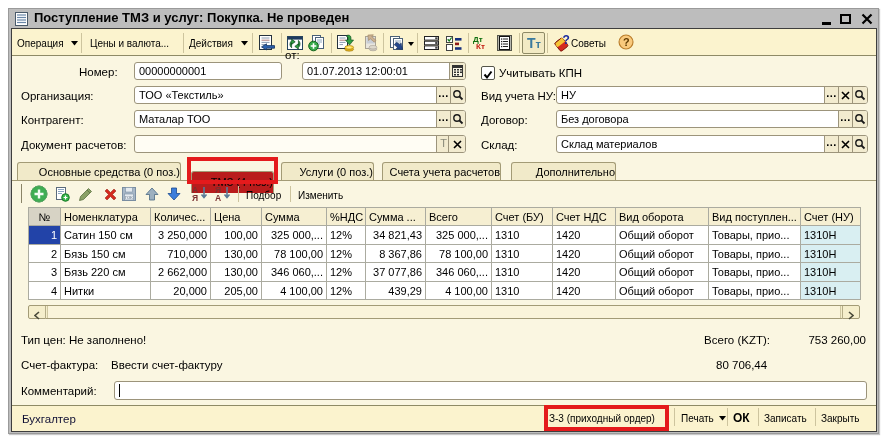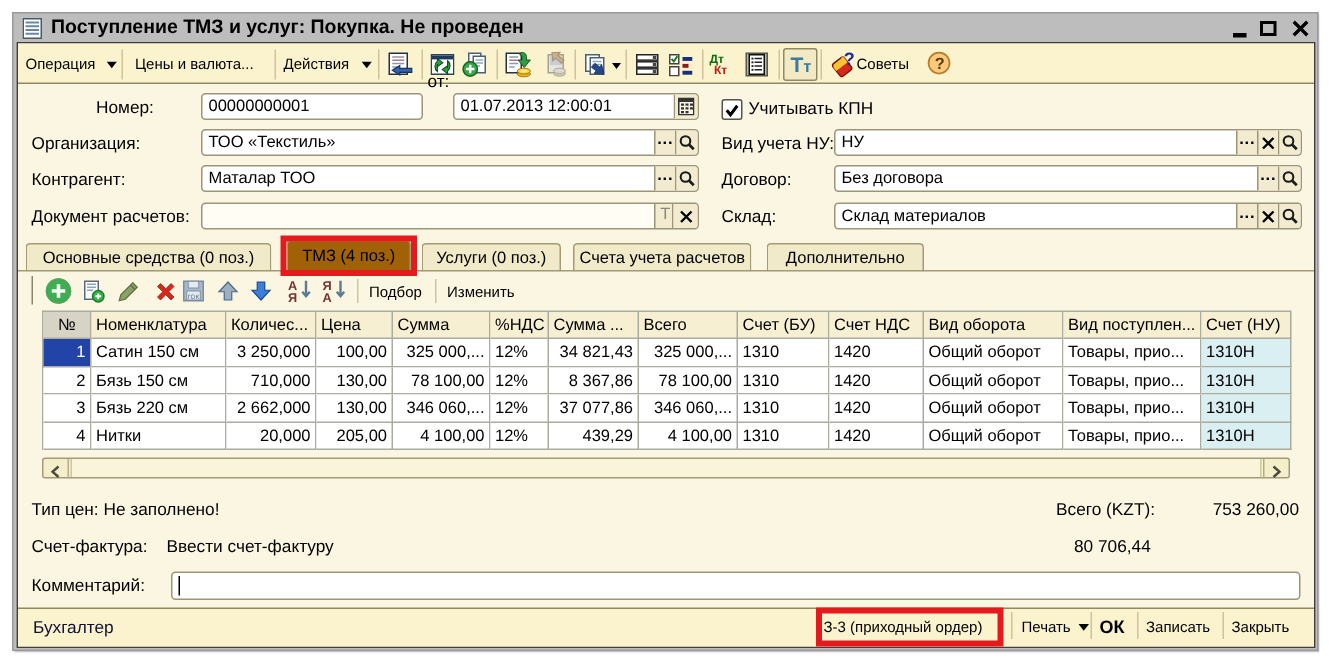--- a/index.html
+++ b/index.html
@@ -8,21 +8,21 @@
 #win { left:8px; top:8px; width:871px; height:426px; background:#bdbdbd; border:1px solid #9a9a9a; box-shadow:1px 1px 1px rgba(130,130,130,.45); }
 #client { left:11px; top:28px; width:866px; height:404px; border:1px solid #3e3e3e; background:#faf6e1; }
 #toolbar { left:12px; top:29px; width:864px; height:27px; background:#fbf3ce; border-bottom:1px solid #8e8a66; }
 #botbar { left:12px; top:405px; width:864px; height:26px; background:#fbf3ce; border-top:1px solid #8e8a66; }
 .tx { position:absolute; font-size:10px; color:#000; white-space:nowrap; line-height:14px; }
 .tx12 { position:absolute; font-size:11.5px; color:#000; white-space:nowrap; line-height:14px; }
 .vsep { position:absolute; width:1px; background:#cdc49e; }
 .inp { position:absolute; height:18px; background:#fff; border:1px solid #9c947b; border-radius:3px; font-size:11px; line-height:16px; padding-left:4px; color:#000; white-space:nowrap; }
 .fb { position:absolute; top:0; bottom:0; background:#f2ebcf; border-left:1px solid #9c947b; text-align:center; }
 .fbr { border-radius:0 2px 2px 0; }
-.tab { position:absolute; top:162px; height:19px; background:#f1eac9; border:1px solid #a39b76; border-bottom:none; border-radius:3px 3px 0 0; font-size:11px; text-align:center; line-height:18px; color:#000; }
+.tab { position:absolute; top:162px; height:19px; background:#f1eac9; border:1px solid #a39b76; border-bottom:none; border-radius:3px 3px 0 0; font-size:11px; text-align:right; line-height:18px; color:#000; }
 #grid { border-collapse:separate; border-spacing:0; border-left:1px solid #ababa0; border-top:1px solid #ababa0; }
 #grid td { border-right:1px solid #ababa0; border-bottom:1px solid #ababa0; font-size:11px; padding:0 3px; height:18px; white-space:nowrap; overflow:hidden; background:#fff; color:#000; }
 #grid tr.hdr td { background:#f6efd2; height:18px; }
 #grid td.n { text-align:right; }
 #grid td.cy { background:#d9eff2; }
 #grid td.sel { background:#2243a8; color:#fff; }
 .redbox { position:absolute; border:4px solid #e41a1c; }
 </style>
 </head>
 <body>
@@ -171,21 +171,21 @@
       <path d="M3.2 8.1 a1.6 1.6 0 0 1 1.6 -1.6 h6.4" fill="none" stroke="#7e150c" stroke-width="0.9"></path>
     </g>
     <text x="9.5" y="10.5" font-size="12" font-weight="bold" fill="#1a2a9e" font-family="Liberation Sans">?</text>
   </svg>
   <div class="tx" style="left:571px;top:37px;">Советы</div>
   <svg class="abs" style="left:618px;top:34px" width="17" height="17" viewBox="0 0 18 18">
     <circle cx="8.5" cy="8.5" r="7.4" fill="#f9c97c" stroke="#b97c2a" stroke-width="1.2"></circle>
     <text x="5.4" y="12.7" font-size="11.5" font-weight="bold" fill="#5e3a00" font-family="Liberation Sans">?</text>
   </svg>
 
-  <div class="tx12" style="left:21px;top:65px;padding-left:43px;">Номер:</div>
+  <div class="tx12" style="left:36px;top:65px;padding-left:43px;">Номер:</div>
   <div class="inp" style="left:134px;top:62px;width:148px;">00000000001</div>
   <div class="tx12" style="left:285px;top:48px;text-align:right;">от:</div>
   <div class="inp" style="left:302px;top:62px;width:164px;">01.07.2013 12:00:01
     <span class="fb fbr" style="right:0;width:16px;"><svg width="11" height="12" viewBox="0 0 11 12" style="margin-top:2px">
           <rect x="0.5" y="0.5" width="10" height="11" fill="#f8f4e4" stroke="#333"></rect>
           <rect x="0.5" y="0.5" width="10" height="2.5" fill="#333"></rect>
           <g fill="#333">
             <rect x="2" y="4" width="2" height="1.5"></rect>
             <rect x="5" y="4" width="2" height="1.5"></rect>
             <rect x="8" y="4" width="2" height="1.5"></rect>
@@ -251,21 +251,21 @@
     <span class="fb fbr" style="right:0;width:15px;"><svg width="12" height="12" viewBox="0 0 12 12" style="margin-top:2px">
           <circle cx="5" cy="5" r="3.2" fill="none" stroke="#1a1a1a" stroke-width="1.4"></circle>
           <line x1="7.5" y1="7.5" x2="10.5" y2="10.5" stroke="#1a1a1a" stroke-width="1.8"></line>
         </svg></span></div>
 
   <div class="tab" style="left:17px;width:164px;">Основные средства (0 поз.)</div>
   <div class="tab" style="left:281px;width:93px;">Услуги (0 поз.)</div>
   <div class="tab" style="left:382px;width:119px;">Счета учета расчетов</div>
   <div class="tab" style="left:511px;width:105px;">Дополнительно</div>
   <div class="abs" style="left:12px;top:180px;width:864px;height:1px;background:#a39b76;"></div>
-  <div class="tab" style="left:191px;top:160px;width:83px;height:22px;background:#a16207;line-height:20px;">ТМЗ (4 поз.)</div>
+  <div class="tab" style="left:191px;top:171px;width:83px;height:22px;background:#b91c1c;line-height:20px;">ТМЗ (4 поз.)</div>
   <div class="redbox" style="left:187px;top:157px;width:91px;height:27px;"></div>
 
   <div class="abs" style="left:21px;top:184px;width:1px;height:19px;background:#8a8467;"></div>
   <svg class="abs" style="left:30px;top:185px" width="18" height="18" viewBox="0 0 18 18">
     <circle cx="9" cy="9" r="8" fill="#3fae53" stroke="#1a6a28"></circle>
     <circle cx="9" cy="9" r="8" fill="none" stroke="#7ed48c" stroke-width="1" opacity="0.6"></circle>
     <path d="M7.8 4.5 h2.4 v3.3 h3.3 v2.4 h-3.3 v3.3 h-2.4 v-3.3 h-3.3 v-2.4 h3.3 Z" fill="#f4fcf4"></path>
   </svg>
   <svg class="abs" style="left:54px;top:186px" width="16" height="16" viewBox="0 0 16 16">
     <rect x="2.5" y="1.5" width="9" height="12" fill="#fff" stroke="#5a6a7a"></rect>

